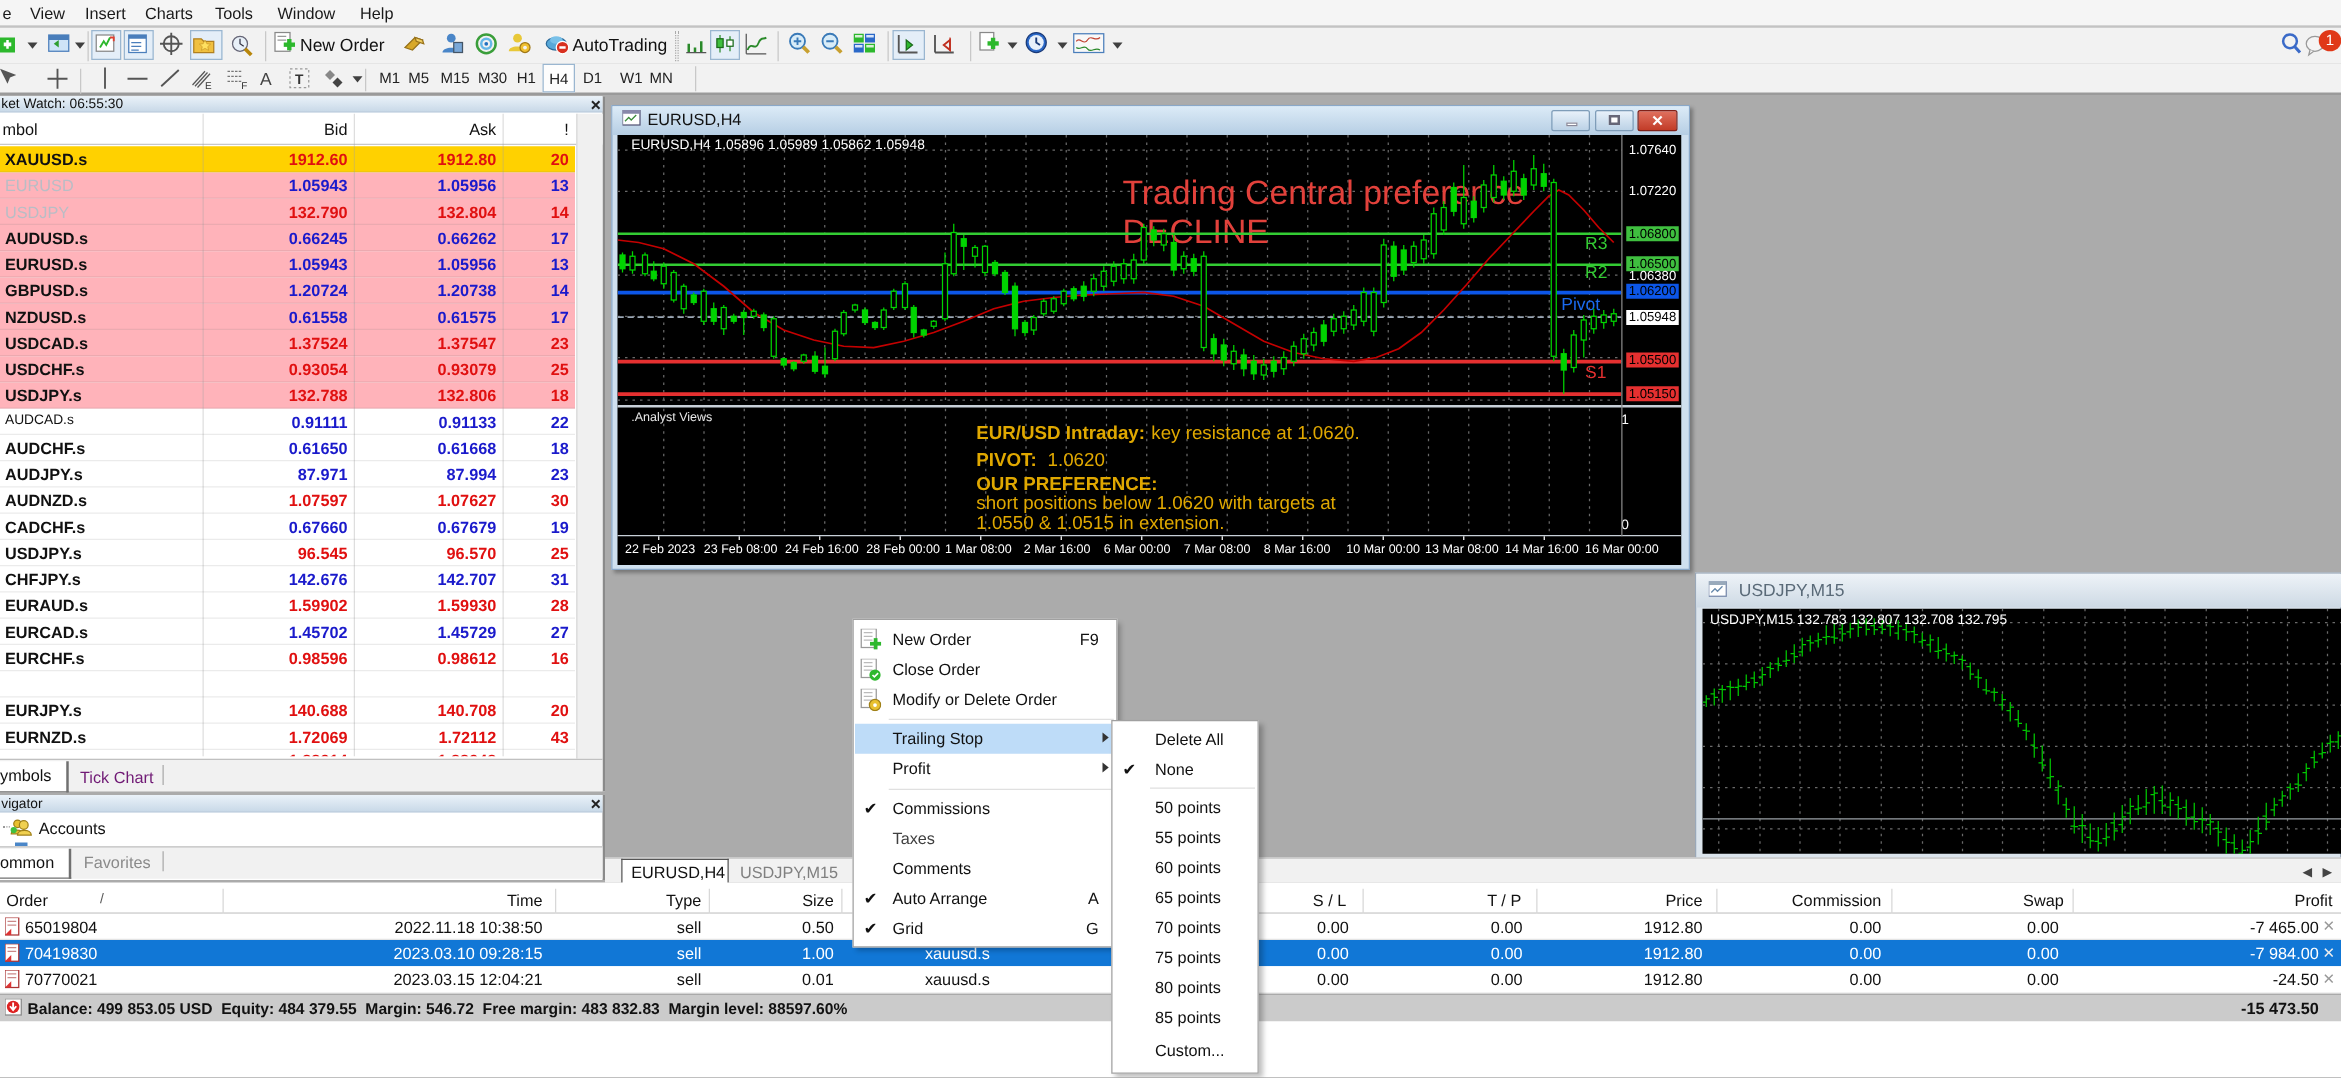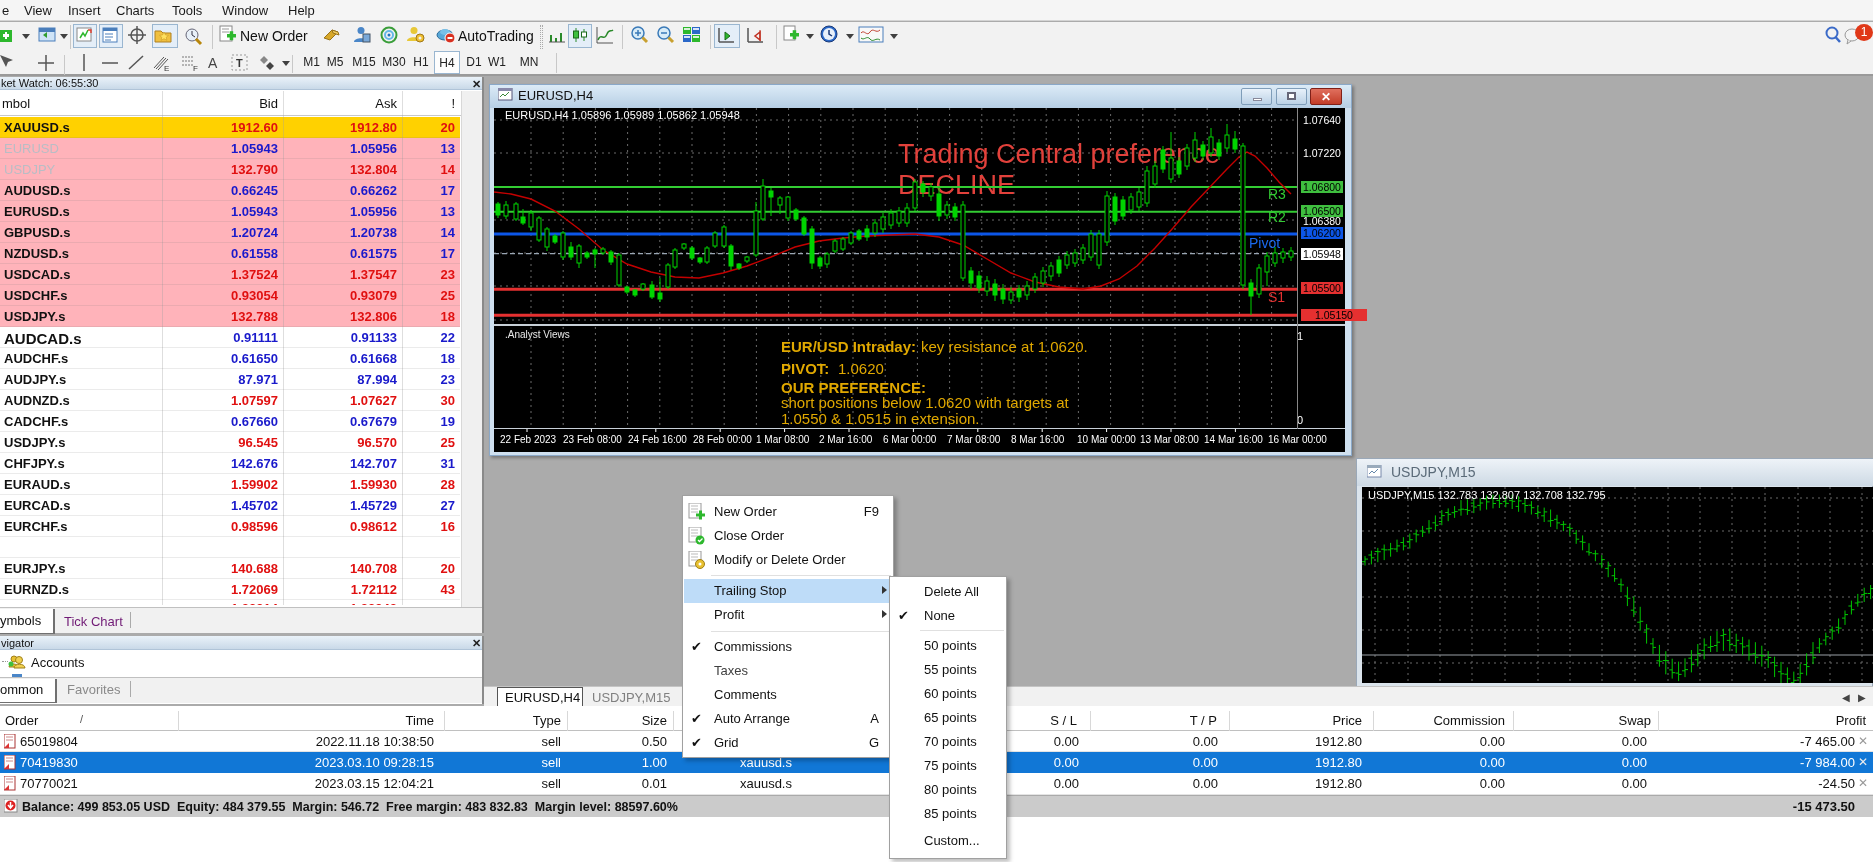--- a/index.html
+++ b/index.html
@@ -212,21 +212,21 @@
       </svg></span>
 <span class="abs" style="left:282px;top:10px;border-left:4px solid transparent;border-right:4px solid transparent;border-top:5px solid #404040"></span>
 <span class="abs" style="left:292px;top:4px;width:1px;height:18px;background:#c8c8c8"></span>
 <span class="abs" style="left:296px;top:0px;width:24px;height:23px;font-size:12px;color:#222;text-align:right;line-height:22px">M1</span>
 <span class="abs" style="left:324px;top:0px;width:22px;height:23px;font-size:12px;color:#222;text-align:center;line-height:22px">M5</span>
 <span class="abs" style="left:350px;top:0px;width:28px;height:23px;font-size:12px;color:#222;text-align:center;line-height:22px">M15</span>
 <span class="abs" style="left:380px;top:0px;width:28px;height:23px;font-size:12px;color:#222;text-align:center;line-height:22px">M30</span>
 <span class="abs" style="left:410px;top:0px;width:22px;height:23px;font-size:12px;color:#222;text-align:center;line-height:22px">H1</span>
 <span class="abs" style="left:434px;top:0px;width:26px;height:23px;border:1px solid #9ab6d0;background:#fdfdfd;font-size:12px;color:#222;text-align:center;line-height:22px">H4</span>
 <span class="abs" style="left:462px;top:0px;width:24px;height:23px;font-size:12px;color:#222;text-align:center;line-height:22px">D1</span>
-<span class="abs" style="left:488px;top:0px;width:26px;height:23px;font-size:12px;color:#222;text-align:left;line-height:22px">W1</span>
+<span class="abs" style="left:488px;top:0px;width:26px;height:23px;font-size:12px;color:#222;text-align:right;line-height:22px">W1</span>
 <span class="abs" style="left:516px;top:0px;width:26px;height:23px;font-size:12px;color:#222;text-align:center;line-height:22px">MN</span>
 <span class="abs" style="left:556px;top:2px;width:1px;height:20px;background:#c8c8c8"></span>
 </div>
 <div class="abs" style="left:0;top:77px;width:484px;height:556px;background:#fff;border-right:2px solid #8a8a8a">
 <div class="abs" style="left:0;top:0;width:482px;height:13px;background:linear-gradient(#eaf2f9,#c9d9e8);border-bottom:1px solid #b0c4d8">
 <span class="abs" style="left:1px;top:0px;font-size:11px;color:#111">ket Watch: 06:55:30</span>
 <span class="abs" style="left:472px;top:1px;font-size:11px;color:#222;font-weight:bold">✕</span>
     </div>
 <div class="abs" style="left:0;top:14px;width:482px;height:25px;background:#fff;border-bottom:1px solid #c8c8c8">
 <span class="abs" style="left:2px;top:5px;font-size:13px;color:#111">mbol</span>
@@ -288,21 +288,21 @@
 <span class="abs r" style="left:297px;top:3px;width:100px;font-size:13px;font-weight:700;color:#e01010">0.93079</span>
 <span class="abs r" style="left:405px;top:3px;width:50px;font-size:13px;font-weight:700;color:#e01010">25</span>
 </div>
 <div class="abs" style="left:0;top:229px;width:460px;height:21px;background:#ffb3ba">
 <span class="abs" style="left:4px;top:3px;font-size:13px;font-weight:700;color:#111">USDJPY.s</span>
 <span class="abs r" style="left:178px;top:3px;width:100px;font-size:13px;font-weight:700;color:#e01010">132.788</span>
 <span class="abs r" style="left:297px;top:3px;width:100px;font-size:13px;font-weight:700;color:#e01010">132.806</span>
 <span class="abs r" style="left:405px;top:3px;width:50px;font-size:13px;font-weight:700;color:#e01010">18</span>
 </div>
 <div class="abs" style="left:0;top:250px;width:460px;height:21px;background:#fff">
-<span class="abs" style="left:4px;top:3px;font-size:15px;font-weight:700;color:#111">AUDCAD.s</span>
+<span class="abs" style="left:4px;top:3px;font-size:11px;font-weight:400;color:#111">AUDCAD.s</span>
 <span class="abs r" style="left:178px;top:3px;width:100px;font-size:13px;font-weight:700;color:#1a1acb">0.91111</span>
 <span class="abs r" style="left:297px;top:3px;width:100px;font-size:13px;font-weight:700;color:#1a1acb">0.91133</span>
 <span class="abs r" style="left:405px;top:3px;width:50px;font-size:13px;font-weight:700;color:#1a1acb">22</span>
 </div>
 <div class="abs" style="left:0;top:271px;width:460px;height:21px;background:#fff">
 <span class="abs" style="left:4px;top:3px;font-size:13px;font-weight:700;color:#111">AUDCHF.s</span>
 <span class="abs r" style="left:178px;top:3px;width:100px;font-size:13px;font-weight:700;color:#1a1acb">0.61650</span>
 <span class="abs r" style="left:297px;top:3px;width:100px;font-size:13px;font-weight:700;color:#1a1acb">0.61668</span>
 <span class="abs r" style="left:405px;top:3px;width:50px;font-size:13px;font-weight:700;color:#1a1acb">18</span>
 </div>
@@ -752,21 +752,21 @@
 <span class="abs" style="left:803px;top:306px;font-size:11px;color:#fff">0</span>
 <span class="abs" style="left:803px;top:0;width:1px;height:321px;background:#888"></span>
 <span class="abs" style="left:807px;top:6px;font-size:10.5px;color:#fff;padding:0 2px;">1.07640</span>
 <span class="abs" style="left:807px;top:39px;font-size:10.5px;color:#fff;padding:0 2px;">1.07220</span>
 <span class="abs" style="left:807px;top:73px;font-size:10.5px;color:#000;padding:0 2px;background:#3fbf3f;">1.06800</span>
 <span class="abs" style="left:807px;top:97px;font-size:10.5px;color:#000;padding:0 2px;background:#3fbf3f;">1.06500</span>
 <span class="abs" style="left:807px;top:107px;font-size:10.5px;color:#fff;padding:0 2px;">1.06380</span>
 <span class="abs" style="left:807px;top:119px;font-size:10.5px;color:#000;padding:0 2px;background:#0c56e8;">1.06200</span>
 <span class="abs" style="left:807px;top:140px;font-size:10.5px;color:#000;padding:0 2px;background:#ffffff;">1.05948</span>
 <span class="abs" style="left:807px;top:174px;font-size:10.5px;color:#000;padding:0 2px;background:#e53030;">1.05500</span>
-<span class="abs" style="left:807px;top:201px;font-size:10.5px;color:#000;padding:0 14px;background:#e53030;">1.05150</span>
+<span class="abs" style="left:807px;top:201px;font-size:10.5px;color:#000;padding:0 2px;background:#e53030;">1.05150</span>
 <span class="abs" style="left:6px;top:326px;font-size:10px;color:#fff;white-space:nowrap">22 Feb 2023</span>
 <span class="abs" style="left:69px;top:326px;font-size:10px;color:#fff;white-space:nowrap">23 Feb 08:00</span>
 <span class="abs" style="left:134px;top:326px;font-size:10px;color:#fff;white-space:nowrap">24 Feb 16:00</span>
 <span class="abs" style="left:199px;top:326px;font-size:10px;color:#fff;white-space:nowrap">28 Feb 00:00</span>
 <span class="abs" style="left:262px;top:326px;font-size:10px;color:#fff;white-space:nowrap">1 Mar 08:00</span>
 <span class="abs" style="left:325px;top:326px;font-size:10px;color:#fff;white-space:nowrap">2 Mar 16:00</span>
 <span class="abs" style="left:389px;top:326px;font-size:10px;color:#fff;white-space:nowrap">6 Mar 00:00</span>
 <span class="abs" style="left:453px;top:326px;font-size:10px;color:#fff;white-space:nowrap">7 Mar 08:00</span>
 <span class="abs" style="left:517px;top:326px;font-size:10px;color:#fff;white-space:nowrap">8 Mar 16:00</span>
 <span class="abs" style="left:583px;top:326px;font-size:10px;color:#fff;white-space:nowrap">10 Mar 00:00</span>

